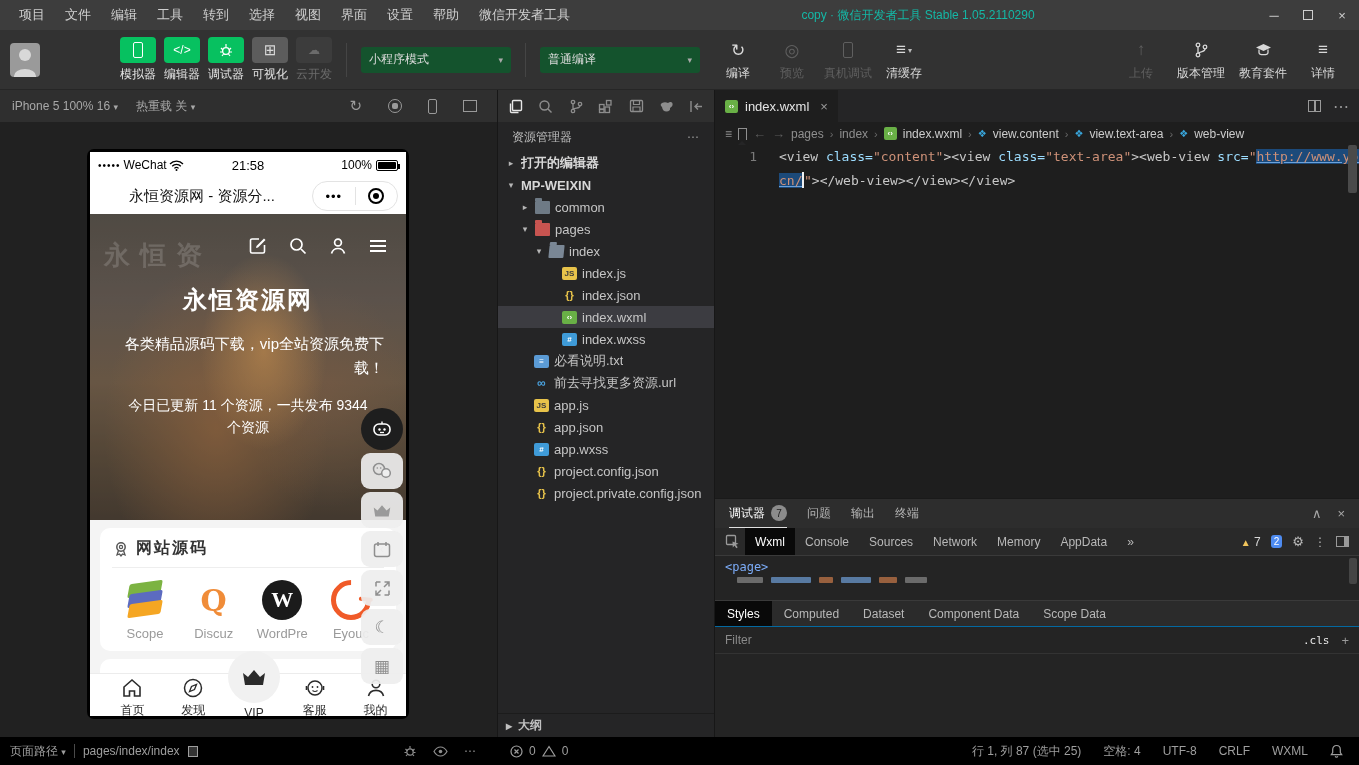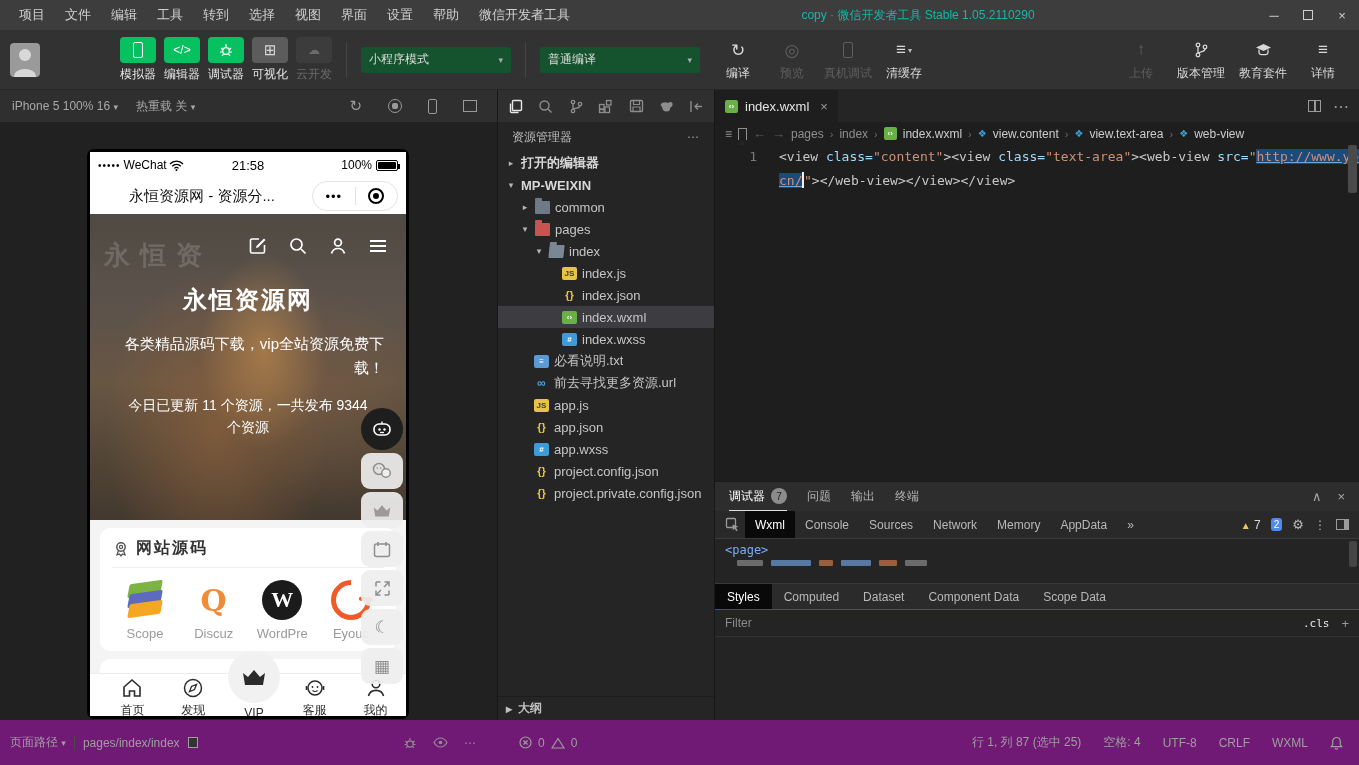--- a/index.html
+++ b/index.html
@@ -200,21 +200,21 @@
   .st-tab { padding:0 12px; height:100%; display:flex; align-items:center; }
   .st-tab.active { background:#090909; color:#fff; }
   .filter-row { height:27px; display:flex; align-items:center; padding:0 10px; border-bottom:1px solid #333; flex:0 0 auto; }
   .filter-input { flex:1; background:transparent; border:none; outline:none; color:#cfcfcf; font-size:12px; font-family:"Liberation Sans", sans-serif; }
   .filter-input::placeholder { color:#8a8a8a; }
   .cls-label { color:#e8e8e8; font-family:"DejaVu Sans Mono", monospace; font-size:11px; margin-right:12px; }
   .plus-ic { color:#9a9a9a; font-size:13px; }
   .dbg-rest { flex:1; }
 
   
-  .statusbar { height:45px; background:#701a75; display:flex; align-items:center; font-size:12px; color:#9e9e9e; flex:0 0 auto;gap:9px; }
+  .statusbar { height:28px; background:#000000; display:flex; align-items:center; font-size:12px; color:#9e9e9e; flex:0 0 auto; }
   .sb-left { width:498px; flex:0 0 auto; display:flex; align-items:center; gap:8px; padding:0 10px; }
   .sb-caret { font-size:9px; }
   .sb-div { width:1px; height:14px; background:#4a4a4a; }
   .copy-ic { width:10px; height:11px; border:1.2px solid #9e9e9e; position:relative; background:#333; }
   .copy-ic::before { content:""; position:absolute; top:-4px; left:3px; width:10px; height:11px; border:1.2px solid #9e9e9e; z-index:-1; }
   .sb-left-icons { margin-left:auto; display:flex; gap:16px; align-items:center; padding-right:12px; color:#8f8f8f; }
   .sb-mid { width:217px; flex:0 0 auto; display:flex; align-items:center; gap:6px; padding-left:12px; }
   .sb-right { flex:1; display:flex; justify-content:flex-end; align-items:center; gap:22px; padding-right:16px; }
   .sb-item { cursor:pointer; }
   .sym { font-size:13px; }

